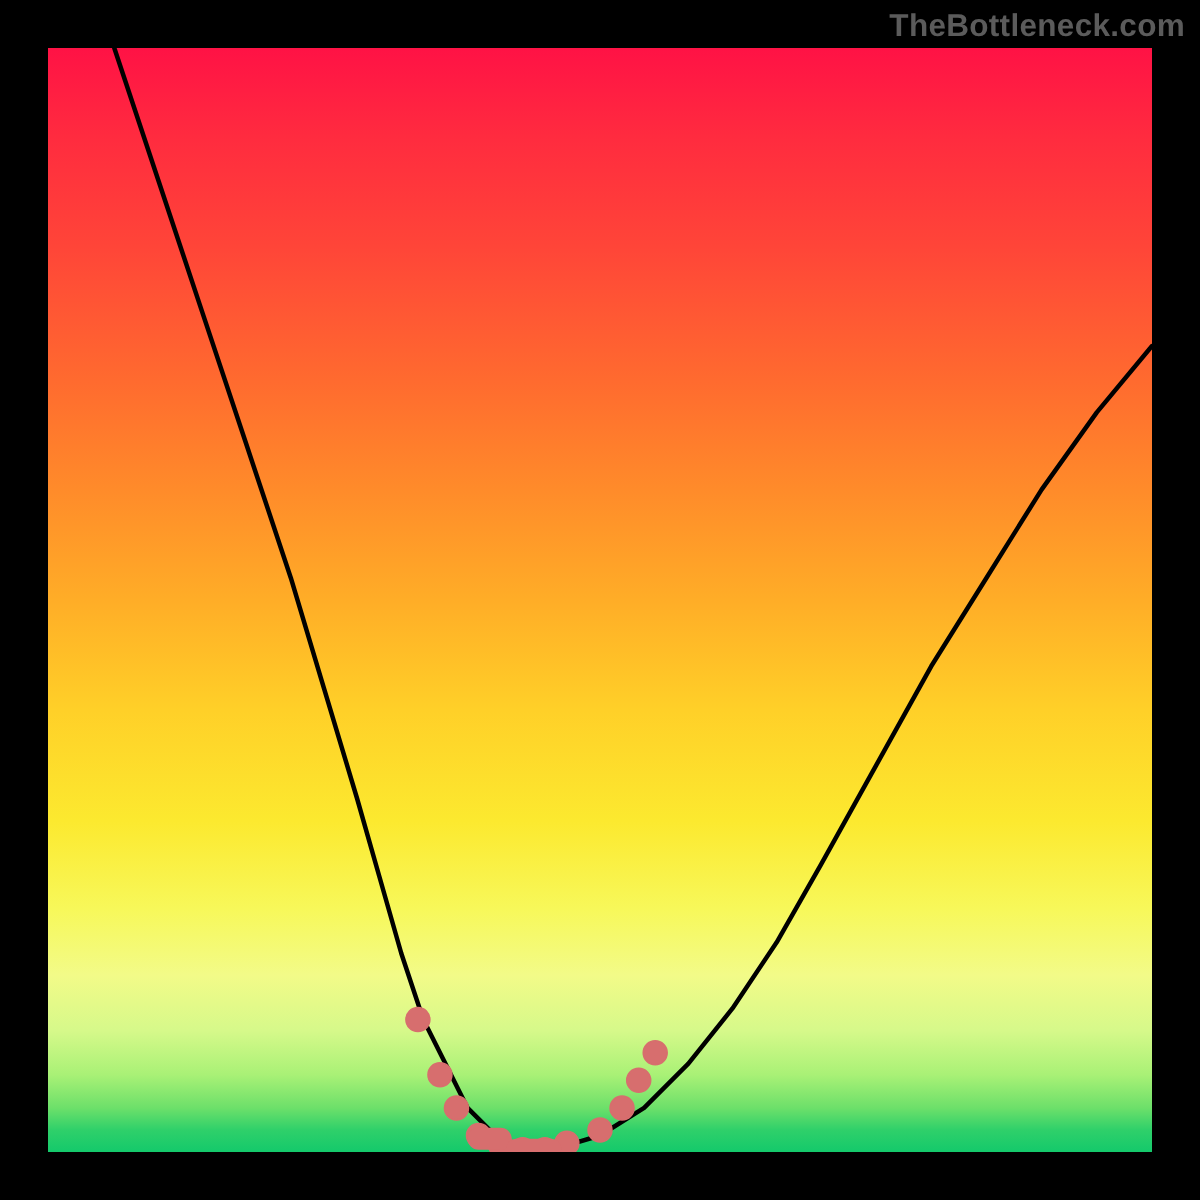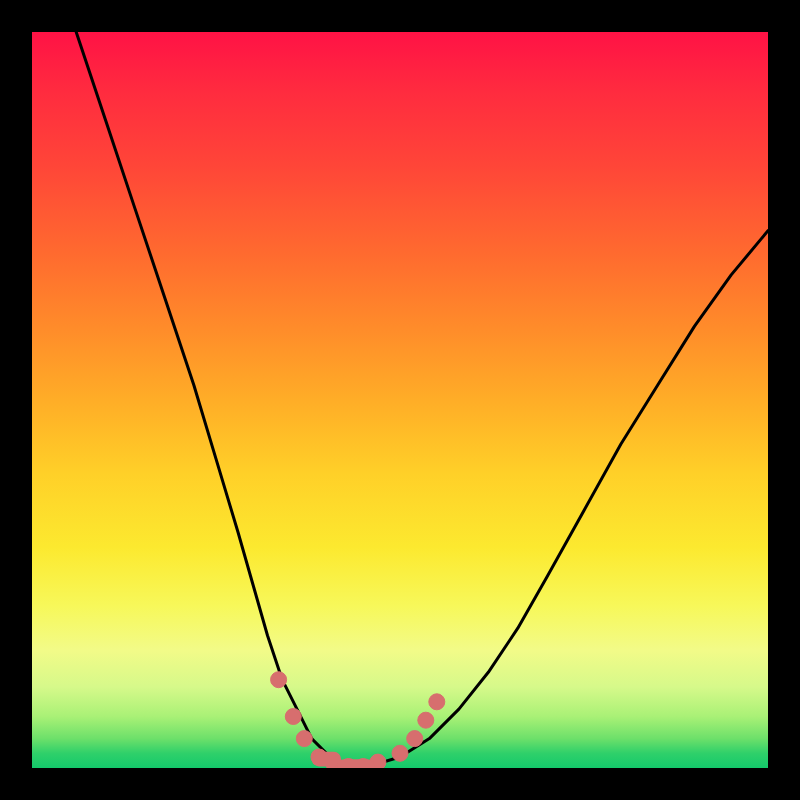--- a/index.html
+++ b/index.html
@@ -57,20 +57,21 @@
     font-size: 21px;
     font-weight: 600;
     color: #5b5b5b;
     letter-spacing: 0.2px;
   }
 </style>
 </head>
 <body>
 
 <div class="stage">
+  <div class="watermark">TheBottleneck.com</div>
   <div class="plot">
     <svg class="curve-svg" viewBox="0 0 736 736">
       <g id="curve-layer">
           <path d="M44.2 0.0 L73.6 88.3 L103.0 176.6 L132.5 265.0 L161.9 353.3 L184.0 426.9 L206.1 500.5 L220.8 552.0 L235.5 603.5 L250.2 647.7 L265.0 677.1 L279.7 706.6 L294.4 721.3 L309.1 732.3 L323.8 736.0 L338.6 733.8 L368.0 725.0 L397.4 706.6 L426.9 677.1 L456.3 640.3 L485.8 596.2 L515.2 544.6 L552.0 478.4 L588.8 412.2 L625.6 353.3 L662.4 294.4 L699.2 242.9 L736.0 198.7" fill="none" stroke="#000000" stroke-width="3" stroke-linecap="round" stroke-linejoin="round"></path>
         </g>
       <g id="marker-layer">
           <circle cx="246.6" cy="647.7" r="8" fill="#d76e6e" stroke="#d76e6e"></circle>
           <circle cx="261.3" cy="684.5" r="8" fill="#d76e6e" stroke="#d76e6e"></circle>
           <circle cx="272.3" cy="706.6" r="8" fill="#d76e6e" stroke="#d76e6e"></circle>
           <circle cx="287.0" cy="725.0" r="8" fill="#d76e6e" stroke="#d76e6e"></circle>

